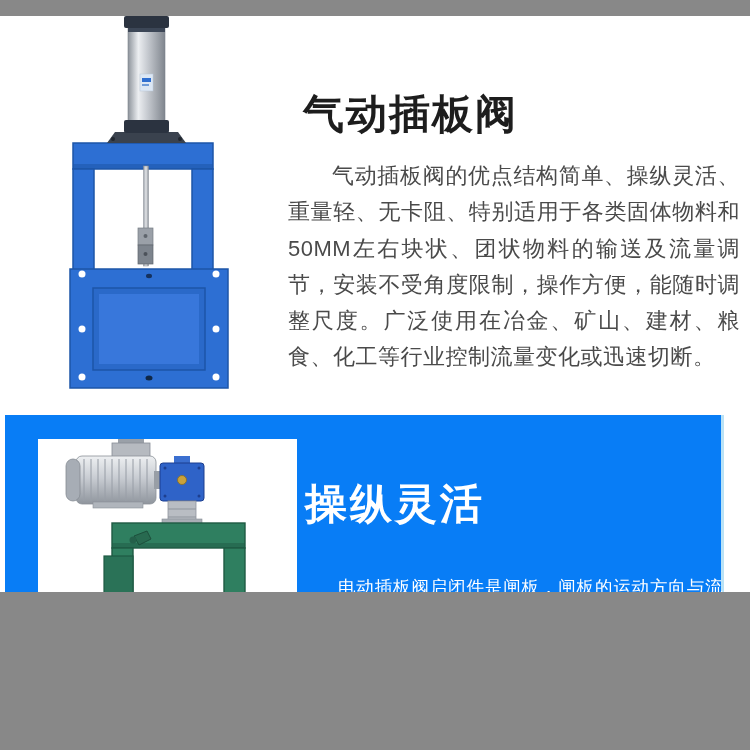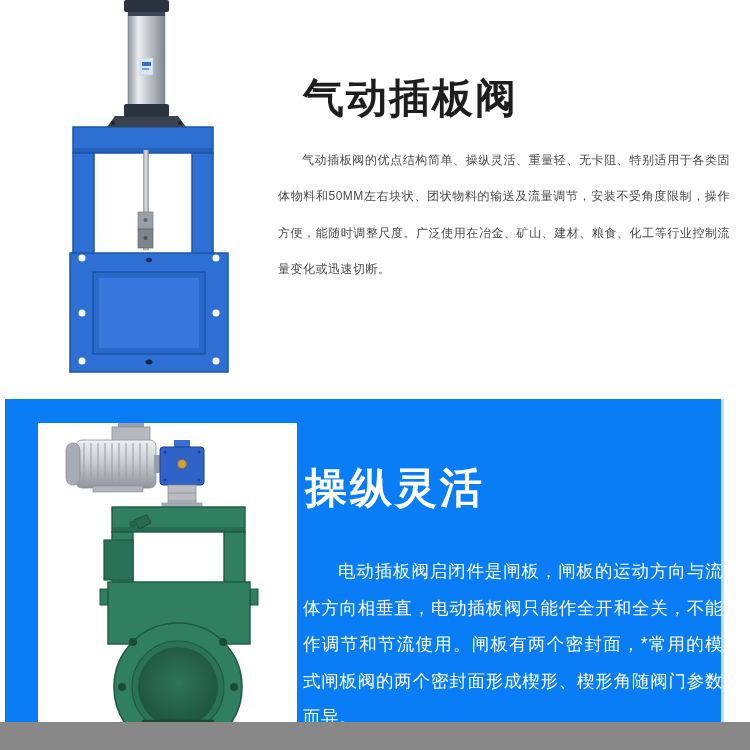--- a/index.html
+++ b/index.html
@@ -4,34 +4,34 @@
 <style>
   :root{
     --page-bg:#ffffff; --band-blue:#087df6; --band-edge:#b9e2f6;
     --title-dark:#1d1d1d; --body-text:#4a4a4a;
     --valve-blue:#2d6fd3; --valve-blue-dark:#1d55a8;
     --valve-green:#2f7f60; --valve-green-dark:#1f5a43;
     --gearbox-blue:#2f63c8; --cylinder-cap:#2b3340;
   }
   html,body{margin:0;padding:0;background:#888;}
   .page{
-    position:relative; width:750px; height:722px; margin:0 auto;
+    position:relative; width:750px; height:576px; margin:16px auto;
     background:var(--page-bg); overflow:hidden;
     font-family:"Liberation Sans","DejaVu Sans",sans-serif;
   }
   
   .photo-top{position:absolute; left:55px; top:0; width:225px; height:380px;}
   .title-1{
     position:absolute; left:303px; top:76px; width:440px;
     font-size:41px; font-weight:800; color:var(--title-dark);
     letter-spacing:2px; line-height:1.1;
   }
   .para-1{
-    position:absolute; left:278px; top:142px; width:452px;
-    font-size:12px; line-height:36.3px; color:var(--body-text);
+    position:absolute; left:288px; top:142px; width:452px;
+    font-size:22px; line-height:36.3px; color:var(--body-text);
     text-indent:2em; text-align:justify; letter-spacing:0.5px;
   }
   
   .band{
     position:absolute; left:5px; top:399px; width:716px; height:351px;
     background:var(--band-blue); border-right:3px solid var(--band-edge);
   }
   .photo-box{
     position:absolute; left:33px; top:24px; width:259px; height:318px;
     background:#ffffff; overflow:hidden;

